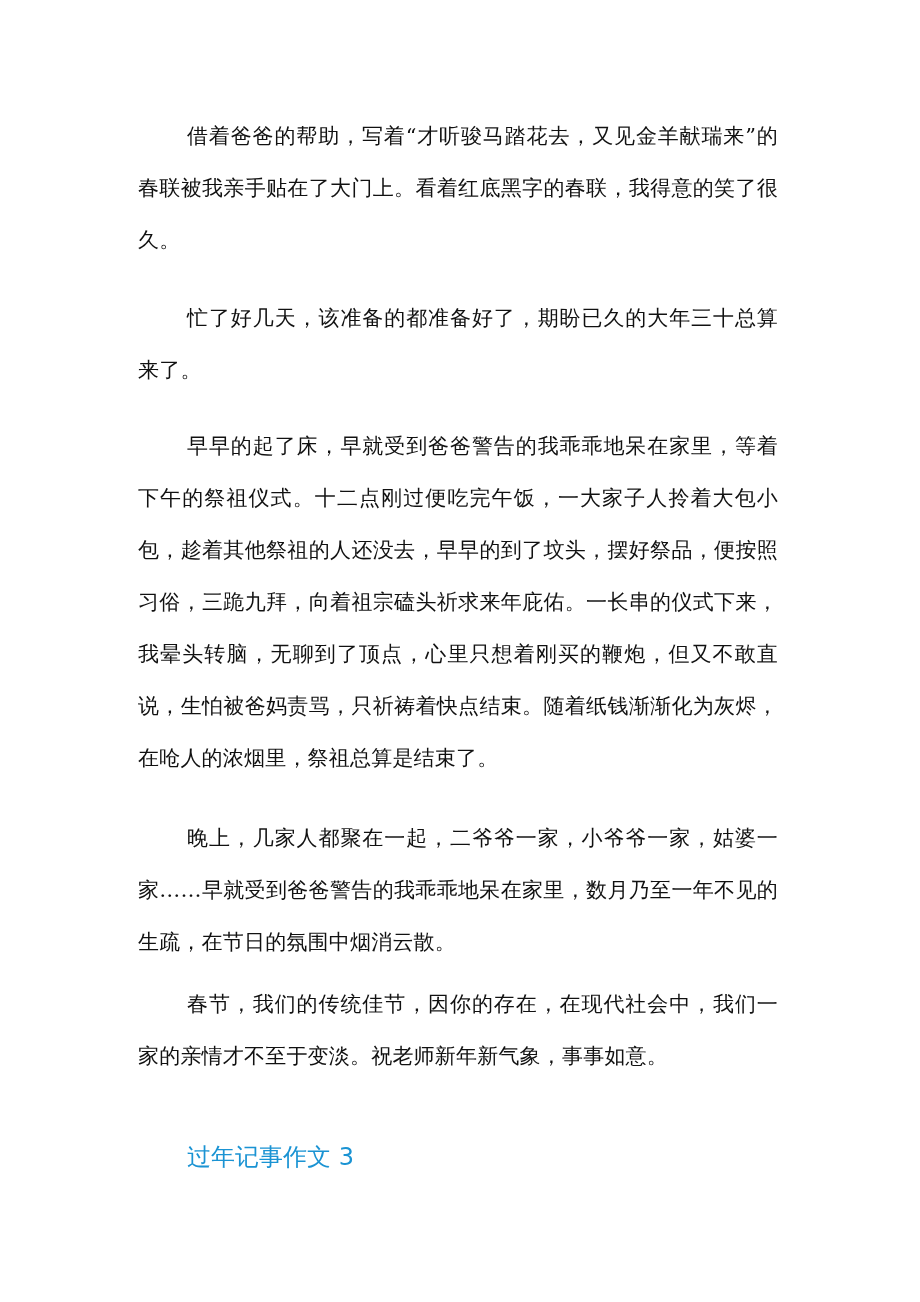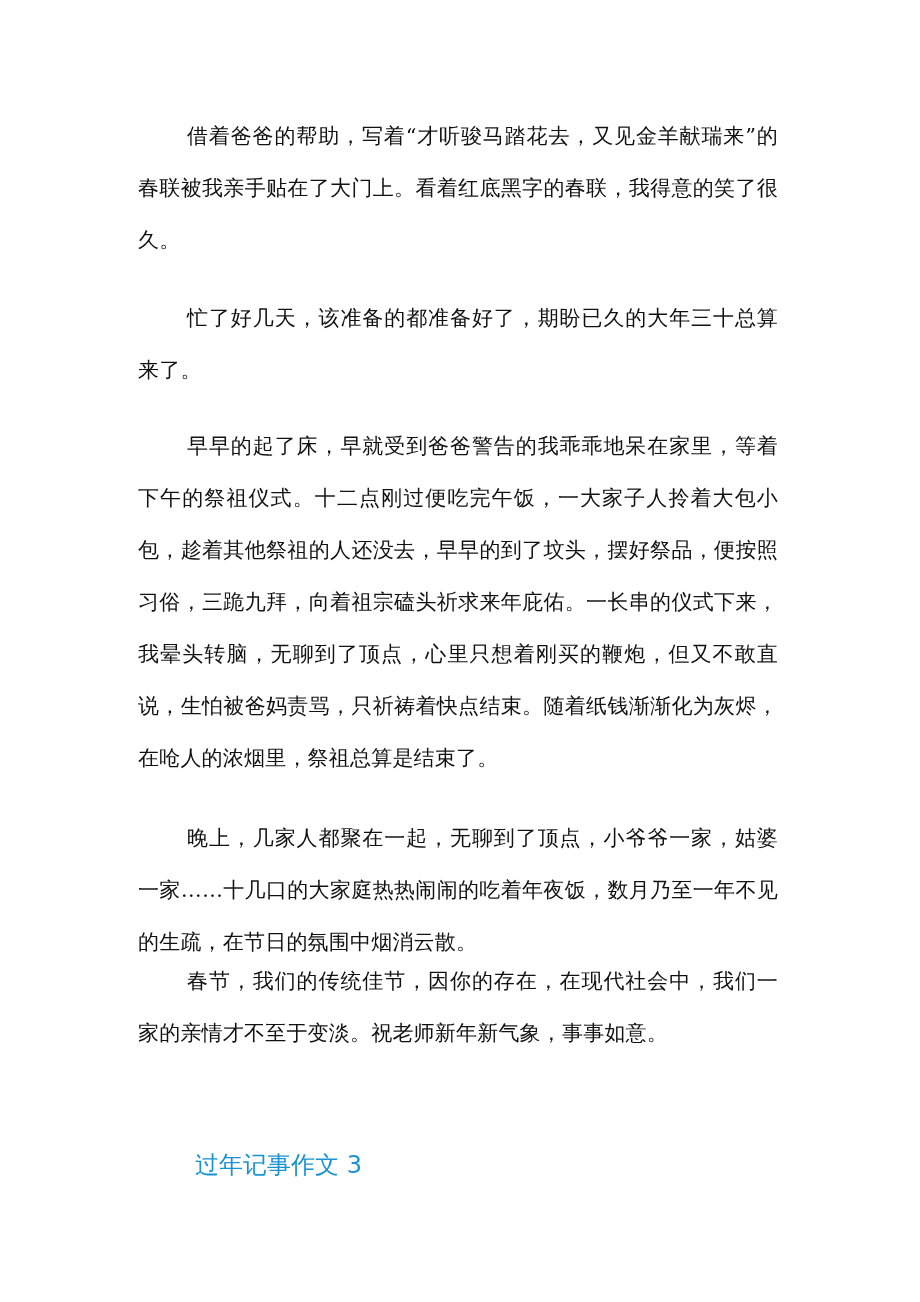--- a/index.html
+++ b/index.html
@@ -29,31 +29,31 @@
       font-size: 21px;
       line-height: 52px;
       letter-spacing: 0.2px;
       text-align: justify;
       text-indent: 49px;
       white-space: normal;
     }
     .heading {
       position: absolute;
       left: 49px;
-      margin: 8px;
+      margin: 0;
       font-family: "DejaVu Sans", "Liberation Sans", sans-serif;
       font-size: 24px;
       line-height: 30px;
       font-weight: normal;
       color: #1a93d3;
     }
   </style>
 </head>
 <body>
 
 <div class="page">
   <p class="para" style="top:110px;">借着爸爸的帮助，写着“才听骏马踏花去，又见金羊献瑞来”的春联被我亲手贴在了大门上。看着红底黑字的春联，我得意的笑了很久。</p>
   <p class="para" style="top:292px;">忙了好几天，该准备的都准备好了，期盼已久的大年三十总算来了。</p>
   <p class="para" style="top:422px;font-family:Liberation Mono, monospace;">早早的起了床，早就受到爸爸警告的我乖乖地呆在家里，等着下午的祭祖仪式。十二点刚过便吃完午饭，一大家子人拎着大包小包，趁着其他祭祖的人还没去，早早的到了坟头，摆好祭品，便按照习俗，三跪九拜，向着祖宗磕头祈求来年庇佑。一长串的仪式下来，我晕头转脑，无聊到了顶点，心里只想着刚买的鞭炮，但又不敢直说，生怕被爸妈责骂，只祈祷着快点结束。随着纸钱渐渐化为灰烬，在呛人的浓烟里，祭祖总算是结束了。</p>
-  <p class="para" style="top:812px;">晚上，几家人都聚在一起，无聊到了顶点，小爷爷一家，姑婆一家……十几口的大家庭热热闹闹的吃着年夜饭，数月乃至一年不见的生疏，在节日的氛围中烟消云散。</p>
-  <p class="para" style="top:955px;">春节，我们的传统佳节，因你的存在，在现代社会中，我们一家的亲情才不至于变淡。祝老师新年新气象，事事如意。</p>
+  <p class="para" style="top:812px;">晚上，几家人都聚在一起，二爷爷一家，小爷爷一家，姑婆一家……早就受到爸爸警告的我乖乖地呆在家里，数月乃至一年不见的生疏，在节日的氛围中烟消云散。</p>
+  <p class="para" style="top:978px;">春节，我们的传统佳节，因你的存在，在现代社会中，我们一家的亲情才不至于变淡。祝老师新年新气象，事事如意。</p>
   <h2 class="heading" style="top:1142px;">过年记事作文 3</h2>
 </div>
 
 </body></html>

